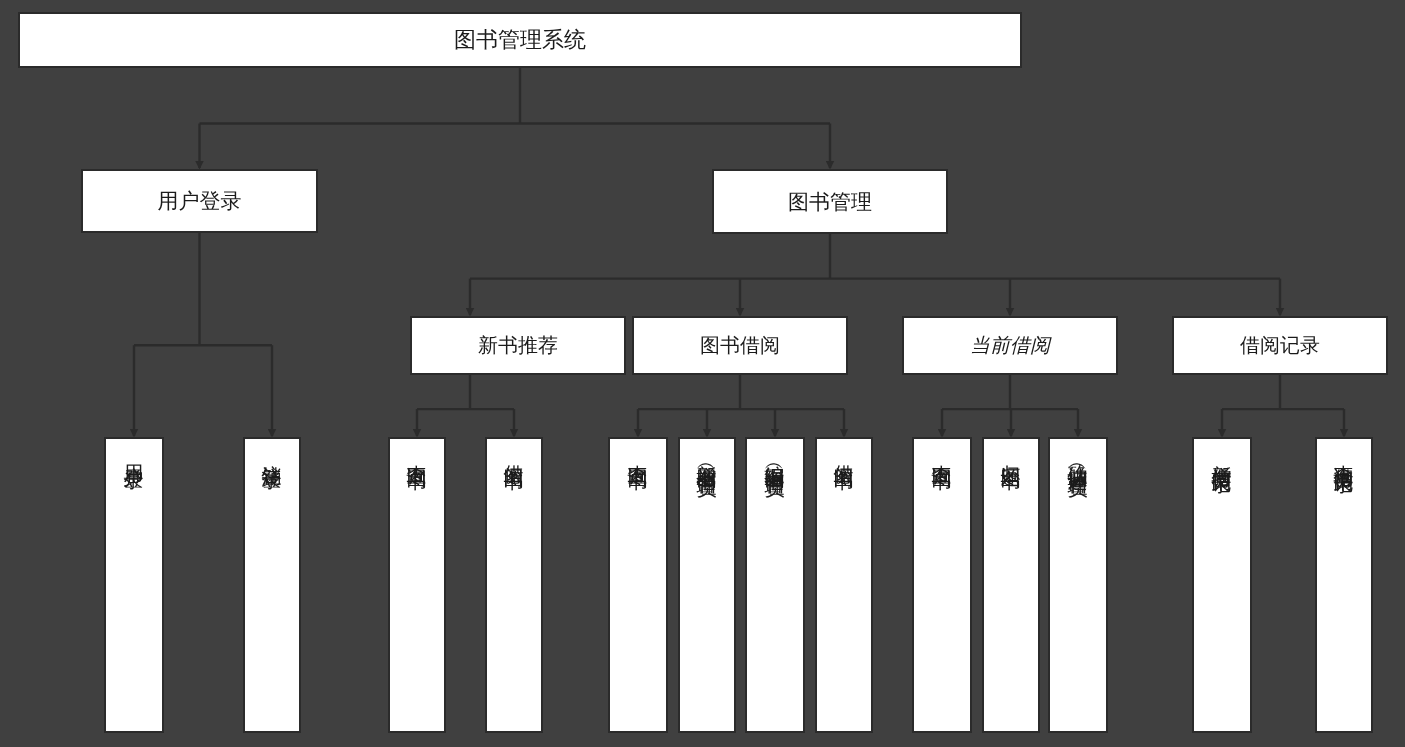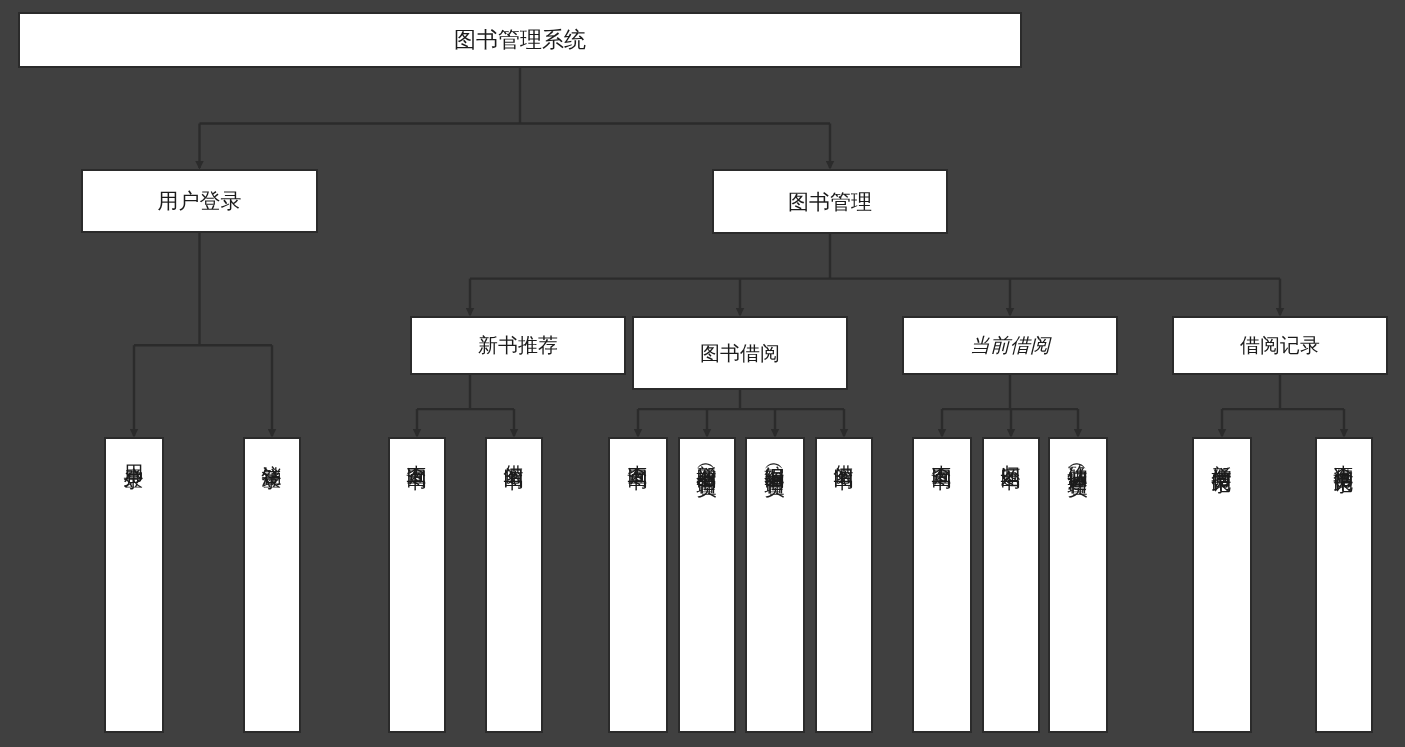--- a/index.html
+++ b/index.html
@@ -120,21 +120,21 @@
       </div>
       <div class="node level-1" style="left: 81px; top: 169px; width: 237px; height: 64px;">
         <span>用户登录</span>
       </div>
       <div class="node level-1" style="left: 712px; top: 169px; width: 236px; height: 65px;">
         <span>图书管理</span>
       </div>
       <div class="node level-2" style="left: 362px; top: 316px; width: 216px; height: 59px; margin-left: 48px;">
         <span>新书推荐</span>
       </div>
-      <div class="node level-2" style="left: 632px; top: 316px; width: 216px; height: 74px;">
+      <div class="node level-2" style="left: 632px; top: 316px; width: 216px; height: 59px;">
         <span>图书借阅</span>
       </div>
       <div class="node level-2" style="left: 902px; top: 316px; width: 216px; height: 59px; font-style: italic;">
         <span>当前借阅</span>
       </div>
       <div class="node level-2" style="left: 1172px; top: 316px; width: 216px; height: 59px;">
         <span>借阅记录</span>
       </div>
       <div class="node level-3 leaf" style="left: 104px; top: 437px; width: 60px; height: 296px;">
         <span class="vtext">用户登录</span>

